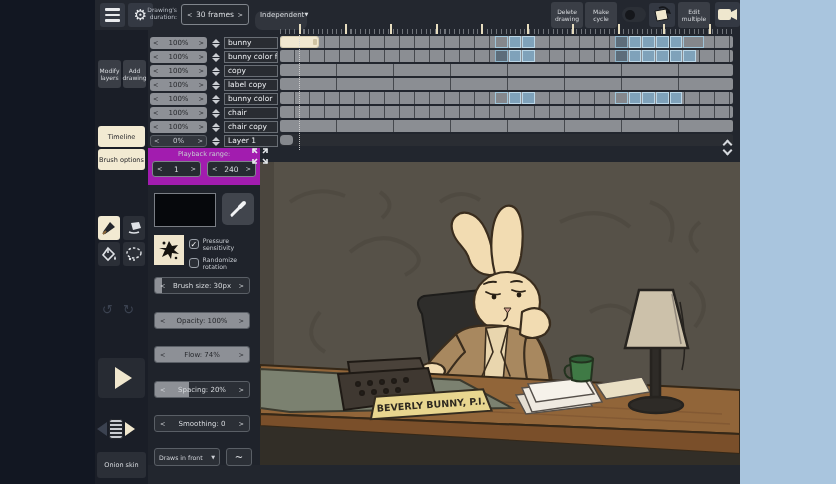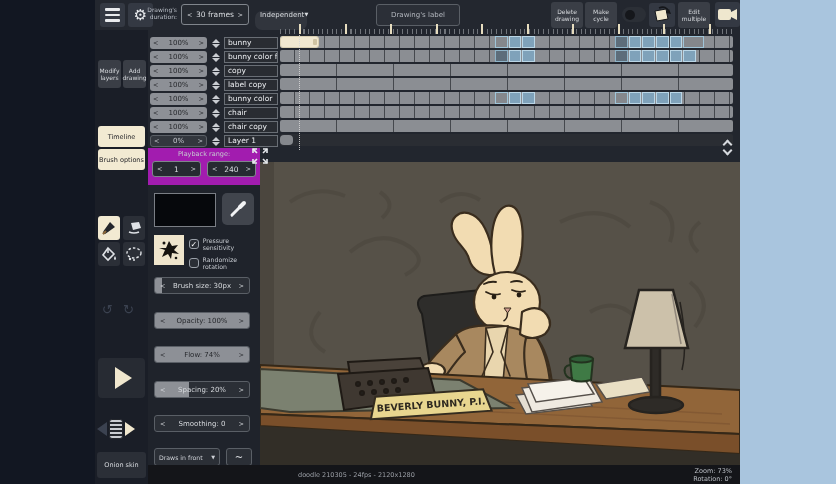--- a/index.html
+++ b/index.html
@@ -115,21 +115,20 @@
     <div class="durlabel">Drawing's duration:</div>
     <div class="stepper dur-stepper">
       <span class="arr">&lt;</span>
       <span>30 frames</span>
       <span class="arr">&gt;</span>
     </div>
     <div class="mode-btn">
       <span>Independent</span>
       <span class="dd">▼</span>
     </div>
-    <div class="label-btn">Drawing's label</div>
     <div class="tb-btn" style="left:456px">Delete drawing</div>
     <div class="tb-btn" style="left:490px">Make cycle</div>
     <div class="toggle-cap">
         <i></i>
       </div>
     <div class="iconbtn" style="left:554px;top:3px;width:26px;height:24px">
       <svg width="20" height="18" viewBox="0 0 20 18">
           <polygon points="3,5 14,3 16,13 5,15" fill="#efe7ce" stroke="#14161a" stroke-width="1"></polygon>
           <path d="M7,2 q7,-3 10,4" fill="none" stroke="#14161a" stroke-width="1.6"></path>
           <polygon points="17,3 19,8 14,7" fill="#14161a"></polygon>
@@ -536,21 +535,14 @@
       <g stroke="#26231f" stroke-width="2.5">
         <rect x="391" y="180" width="9" height="58" fill="#2e2b27"></rect>
         <ellipse cx="396" cy="243" rx="27" ry="8" fill="#2e2b27"></ellipse>
         <path d="M420,140 q8,42 2,68" fill="none" stroke-width="1.5"></path>
         <polygon points="379,128 413,128 428,186 365,186" fill="#ccc1aa"></polygon>
         <path d="M412,132 q5,28 9,50" stroke="#8f867a" stroke-width="1.5" fill="none"></path>
       </g>
     </svg>
   </div>
 
-  <div class="status-bar">
-    <span class="doc-info">doodle 210305 - 24fps - 2120x1280</span>
-    <div class="zoomrot">
-      <div>Zoom: 73%</div>
-      <div>Rotation: 0°</div>
-    </div>
-  </div>
 
 </div>
 
 </body></html>

